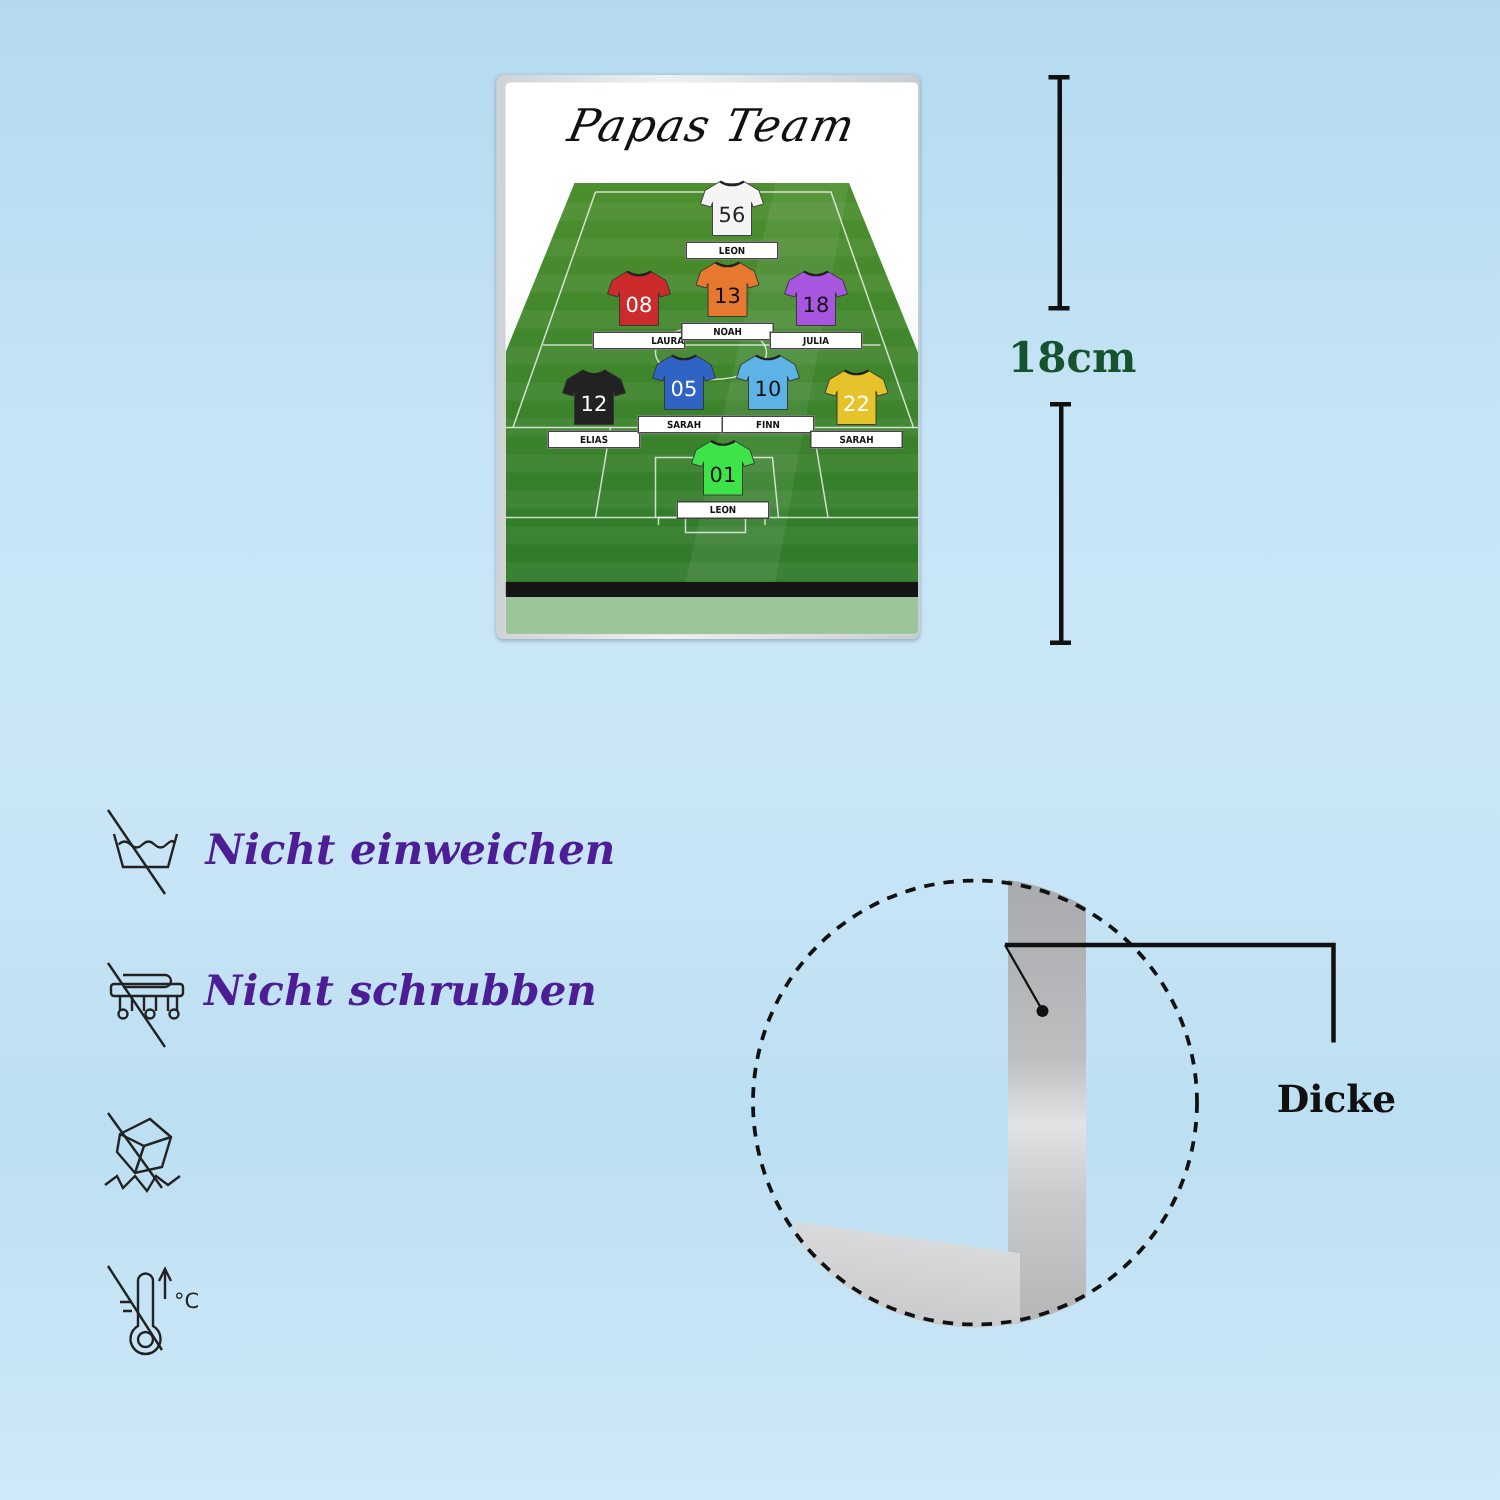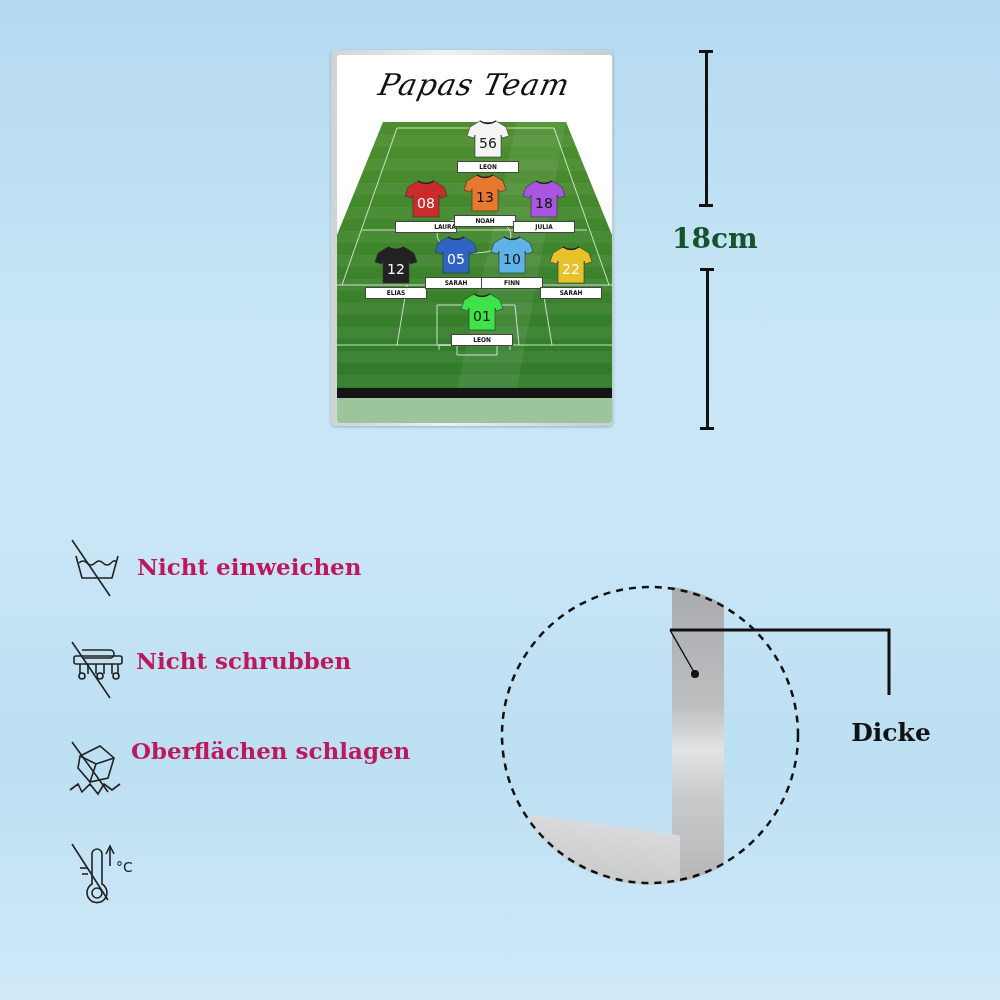--- a/index.html
+++ b/index.html
@@ -40,21 +40,21 @@
     font-family: "DejaVu Sans Condensed", "DejaVu Sans", sans-serif;
     font-size: 6.5px; font-weight: bold; line-height: 10px; color: #111;
   }
 
   
   .dim-line { width: 3px; background: #111; }
   .dim-cap { height: 3px; width: 14px; background: #111; }
   .dim-label { font-size: 28px; font-weight: bold; color: #14532d; }
 
   
-  .care-text { font-size: 23px; font-weight: bold; color: #be185d; line-height: 42px; }
+  .care-text { font-size: 28px; font-weight: bold; color: #4c1d95; line-height: 42px; font-style: italic; }
 
   .dicke { font-size: 25px; font-weight: bold; color: #111; line-height: 38px; text-align: center; }
 </style>
 </head>
 <body>
 
 <div class="abs acrylic"></div>
 <div class="abs print">
   <div class="title">Papas Team</div>
 
@@ -221,21 +221,20 @@
   <svg class="abs" style="left:0; top:6px;" width="60" height="62" viewBox="0 0 60 62">
     <g fill="none" stroke="#222" stroke-width="1.6">
       <polygon points="12,18 32,8 46,20 40,40 22,44 10,30"></polygon>
       <polyline points="12,18 28,26 46,20"></polyline>
         <line x1="28" y1="26" x2="22" y2="44"></line>
       <polyline points="2,52 10,46 14,54 22,46 30,56 36,46 44,52 52,46"></polyline>
       <line x1="4" y1="4" x2="40" y2="54"></line>
     </g>
   </svg>
   <div class="abs care-text" style="left:63px; top:-2px; white-space:nowrap;">
-    <div>Oberflächen schlagen</div>
   </div>
 </div>
 
 <div class="abs" style="left:68px; top:838px;">
   <svg class="abs" style="left:0; top:0;" width="64" height="75" viewBox="0 0 64 75">
     <g fill="none" stroke="#222" stroke-width="1.6">
       <path d="M24,16 a5,5 0 0 1 10,0 v30 a10,10 0 1 1 -10,0 z"></path>
       <circle cx="29" cy="55" r="5"></circle>
       <polyline points="38,16 42,8 46,16"></polyline>
         <line x1="42" y1="8" x2="42" y2="28"></line>

